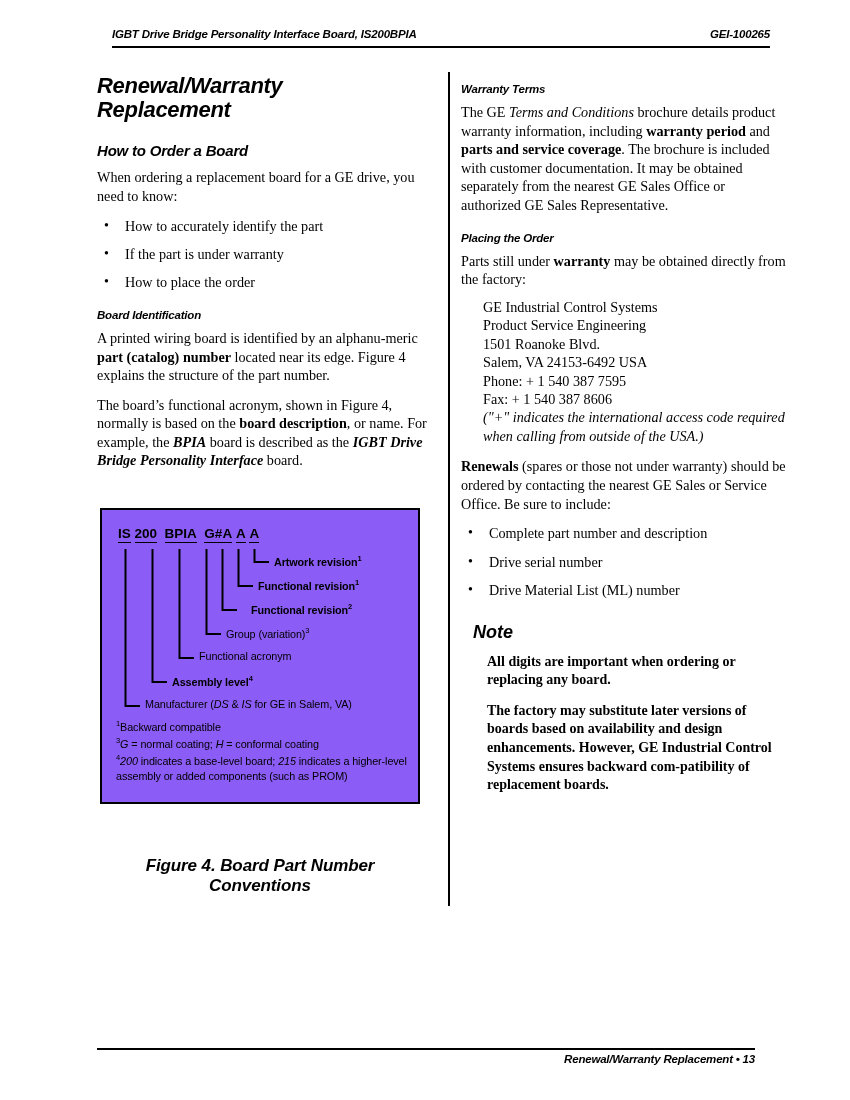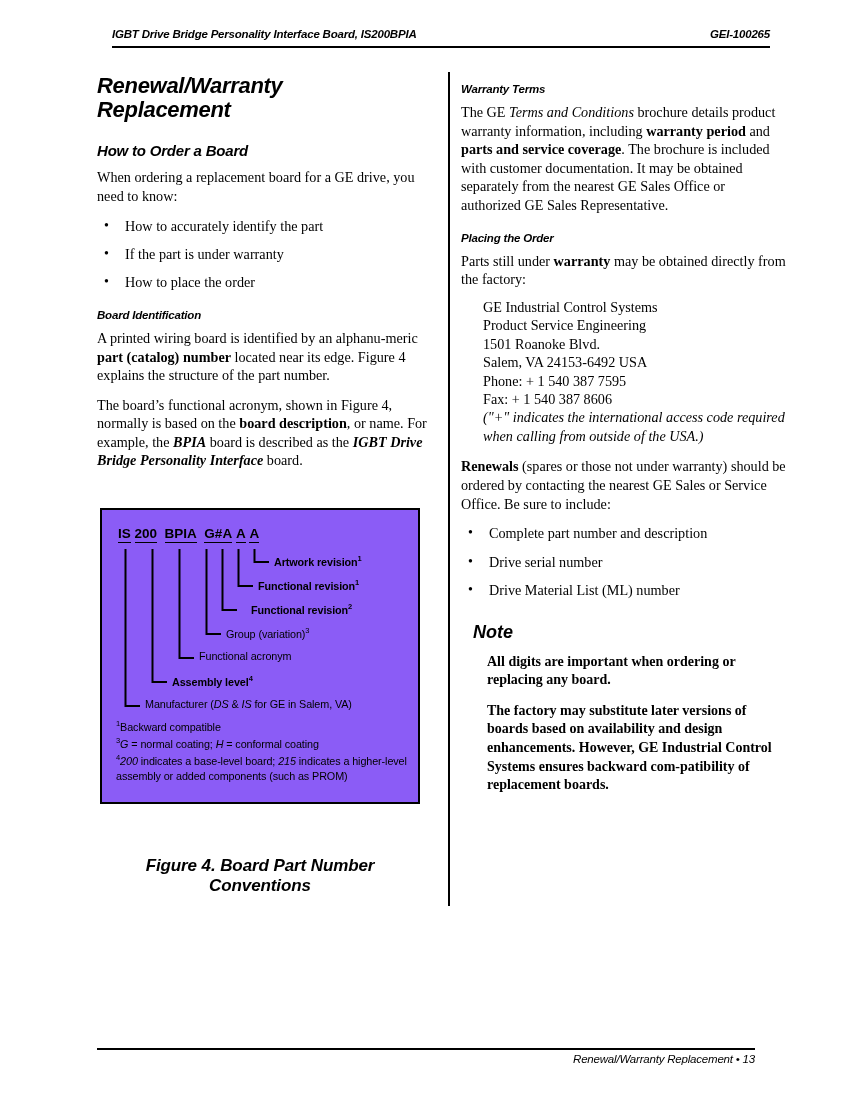--- a/index.html
+++ b/index.html
@@ -262,21 +262,21 @@
     width: 658px;
     height: 2px;
     background: #000;
   }
   .runfoot .rf-right {
     position: absolute;
     right: 0;
     top: 5px;
     font-family: "Liberation Sans", sans-serif;
     font-style: italic;
-    font-weight: normal;
+    font-weight: bold;
     font-size: 11.5px;
     letter-spacing: -0.2px;
     white-space: nowrap;
   }
   .b { font-weight: bold; }
   .i { font-style: italic; }
   .bi { font-weight: bold; font-style: italic; }
 </style>
 </head>
 <body>

